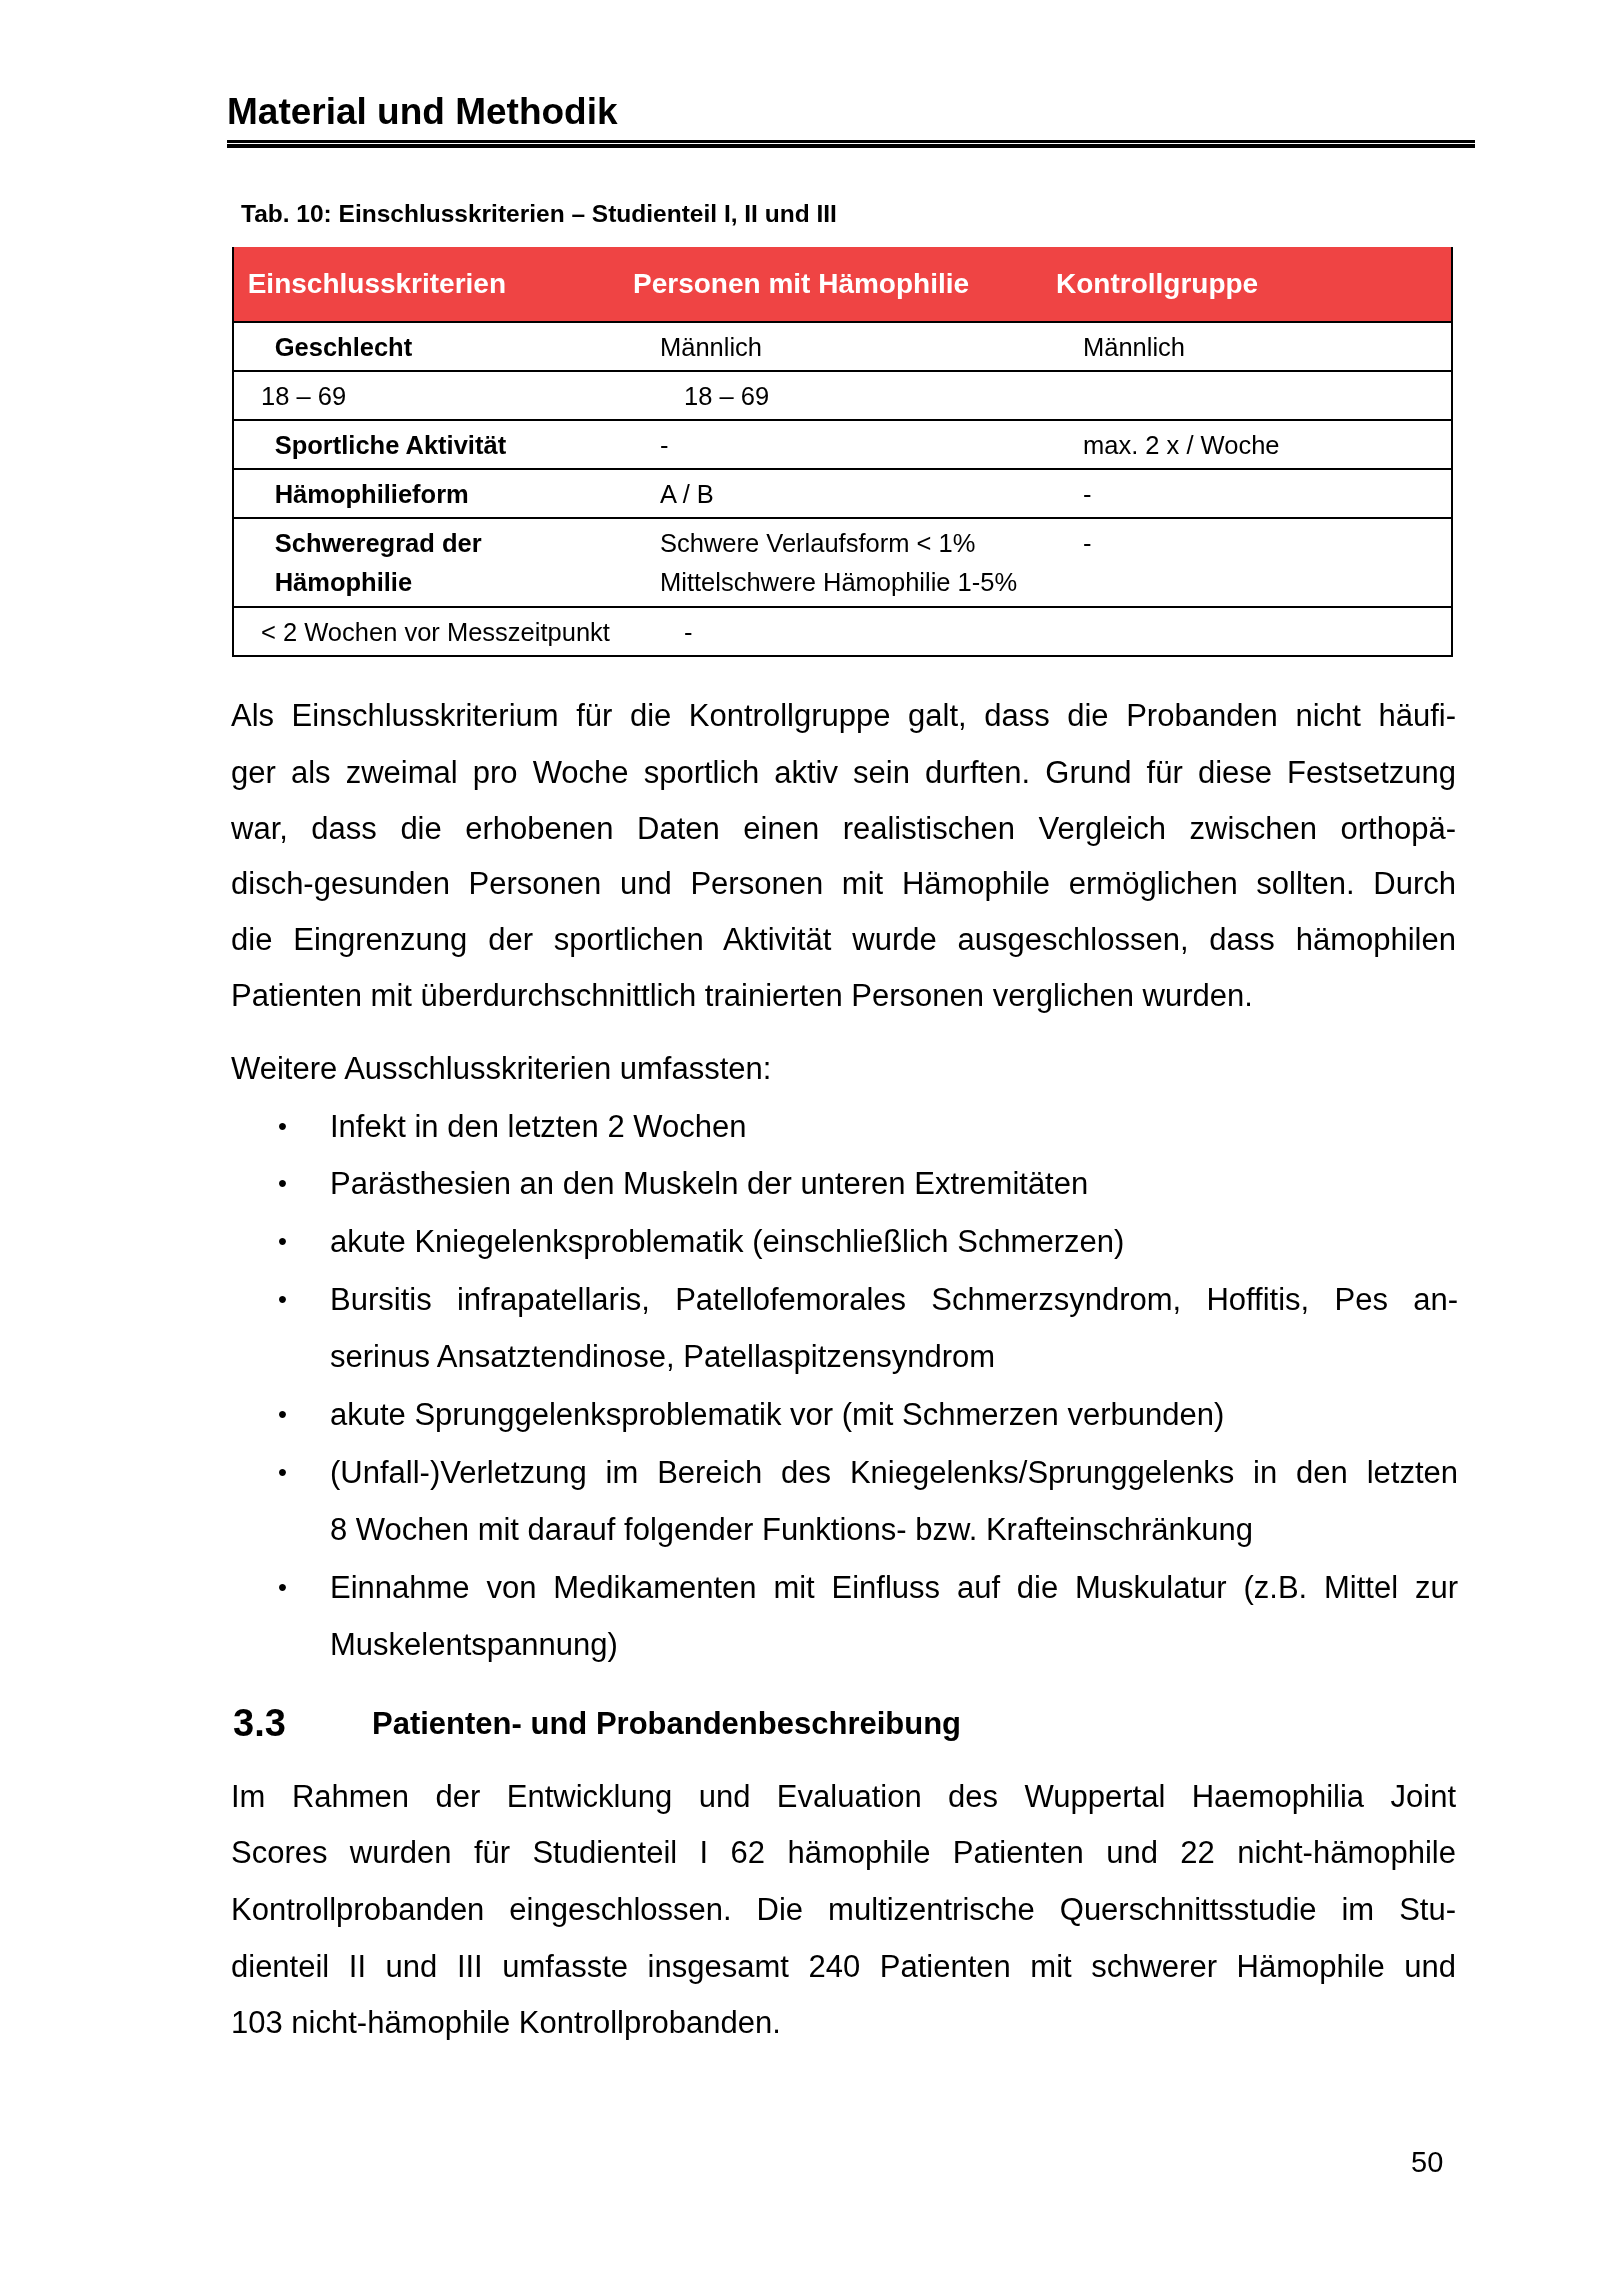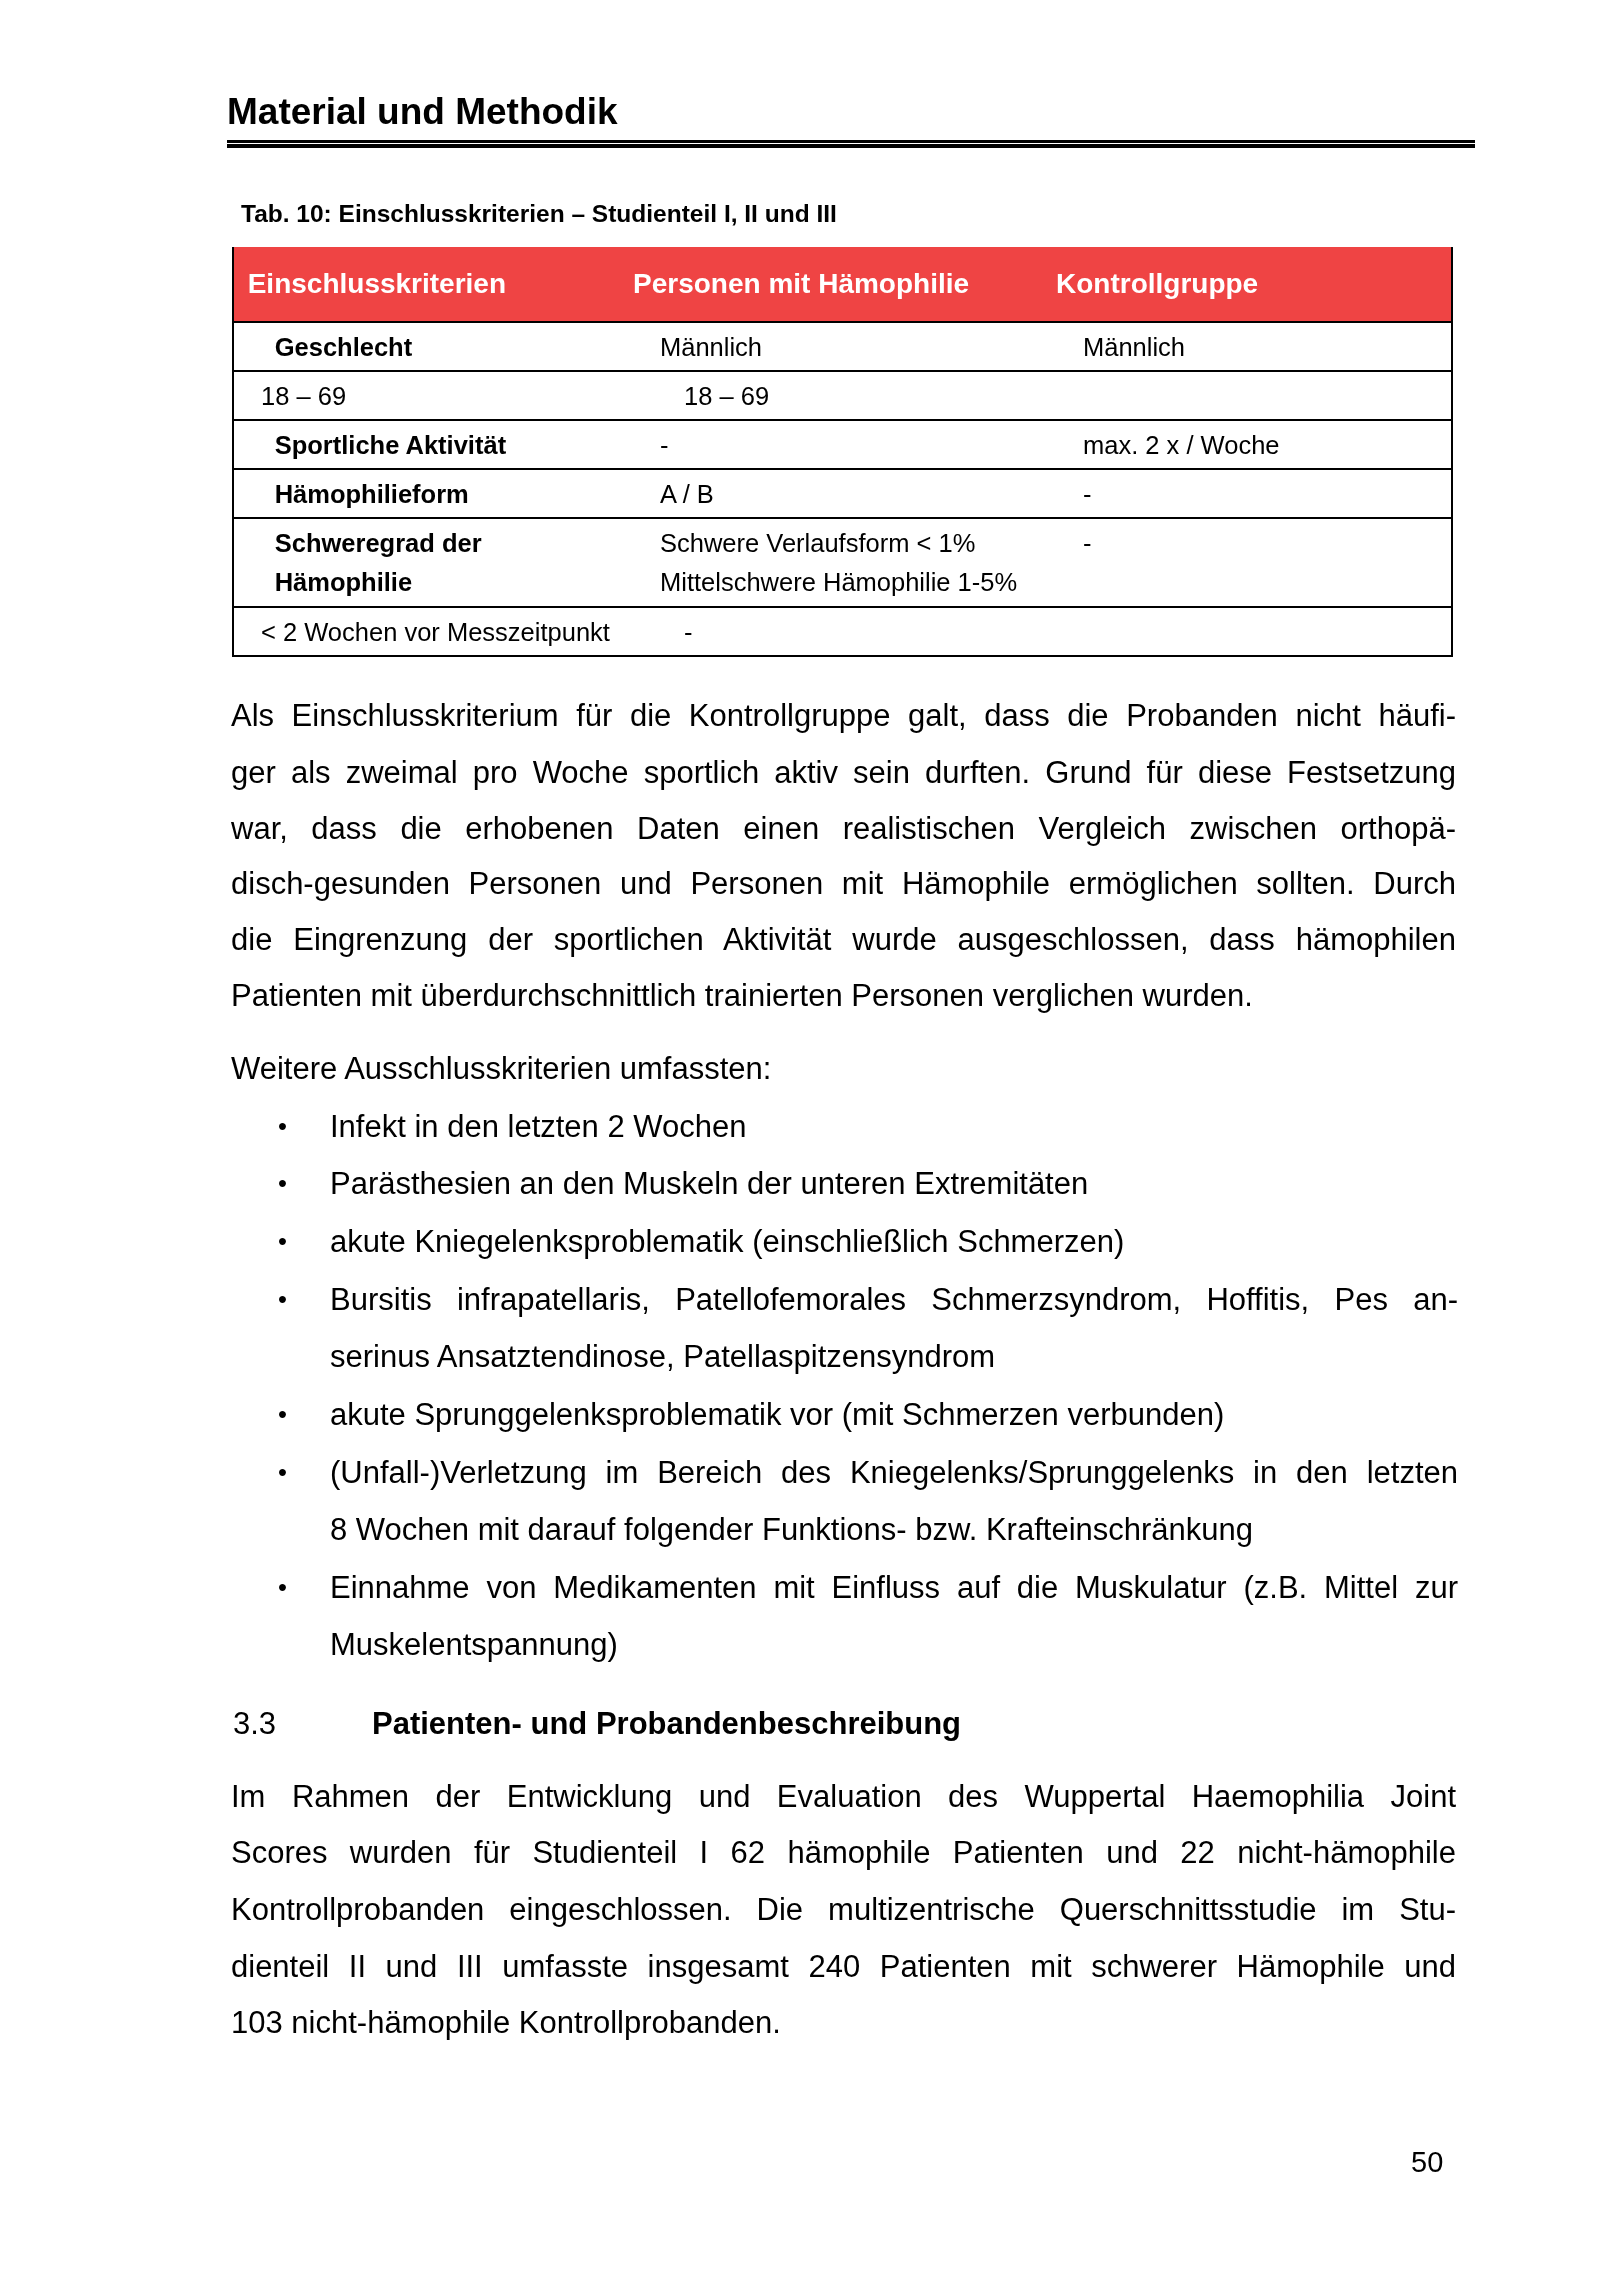--- a/index.html
+++ b/index.html
@@ -20,21 +20,21 @@
   .c3 { flex: 1; box-sizing: border-box; }
   .tbl-row .c1 { font-weight: bold; }
   .tbl-row > div { padding-top: 4.9px; padding-bottom: 2.9px; }
   .tbl-row.single { height: 47px; }
   .tbl-row.double { height: 87px; }
 
   .line { left: 231px; width: 1225px; font-size: 31px; line-height: 39px; white-space: nowrap; }
   .just { text-align: justify; text-align-last: justify; white-space: normal; }
   .bullet-dot { font-size: 25.5px; line-height: 39px; left: 278px; }
   .bline { left: 330px; width: 1128px; font-size: 31px; line-height: 39px; white-space: nowrap; }
-  .section-num { left: 233px; font-size: 31px; font-weight: normal; line-height: 39px; }
+  .section-num { left: 233px; font-size: 38px; font-weight: bold; line-height: 39px; }
   .section-title { left: 372px; font-size: 31px; font-weight: bold; line-height: 39px; white-space: nowrap; }
   .page-num { left: 1411px; width: 47px; font-size: 29px; line-height: 35px; }
 </style>
 </head>
 <body>
 
 <div class="abs page-title">Material und Methodik</div>
 <div class="abs rule-thin"></div>
 <div class="abs rule-thick"></div>
 

